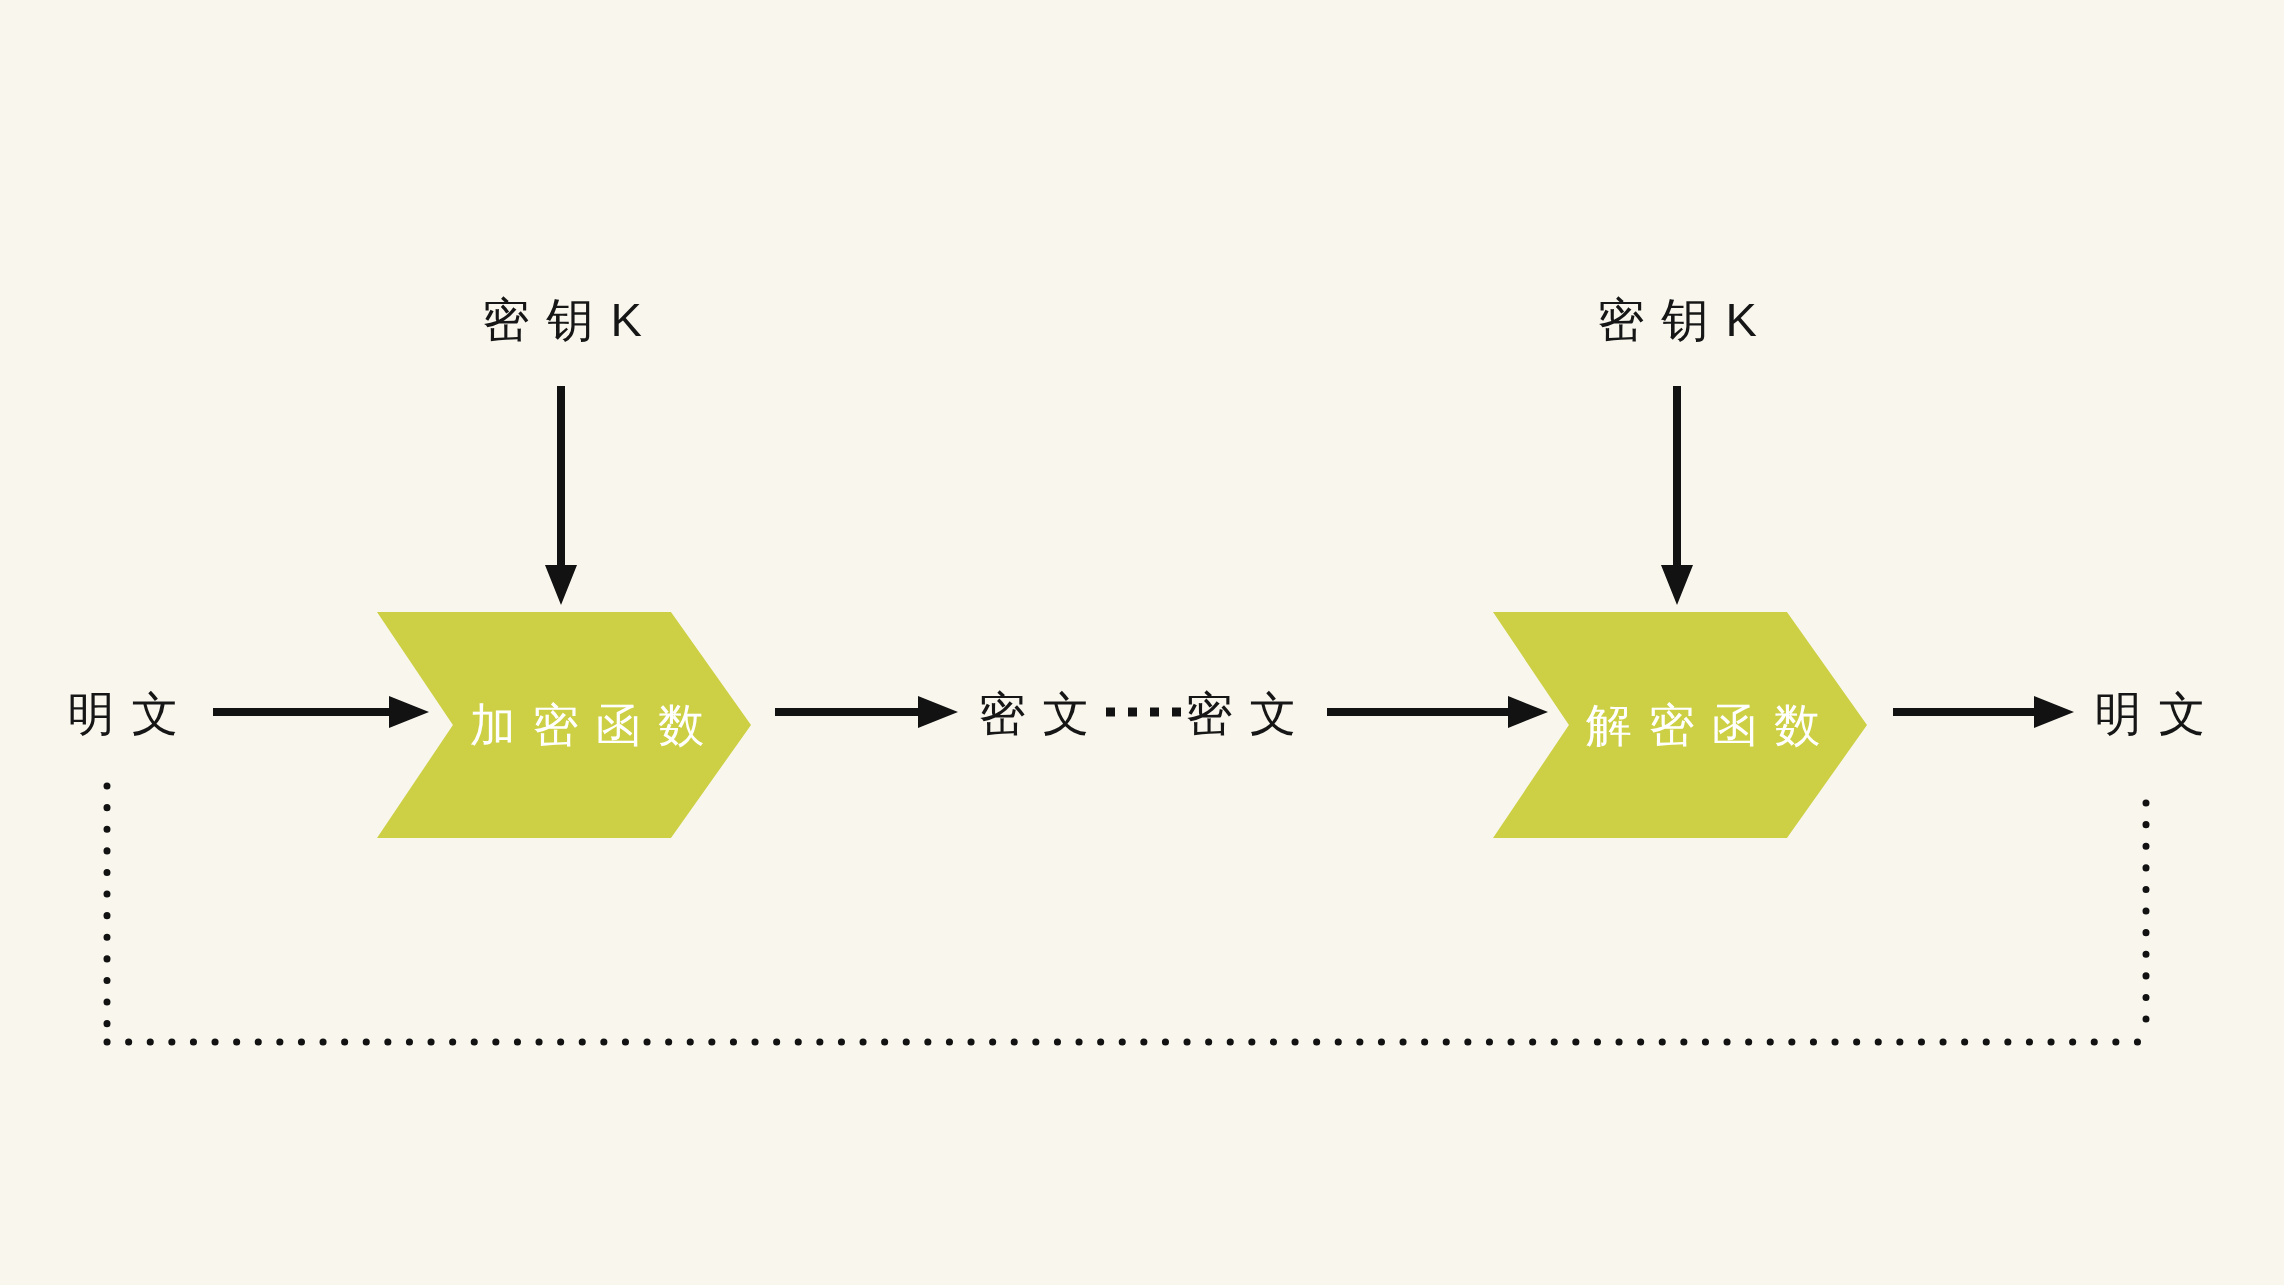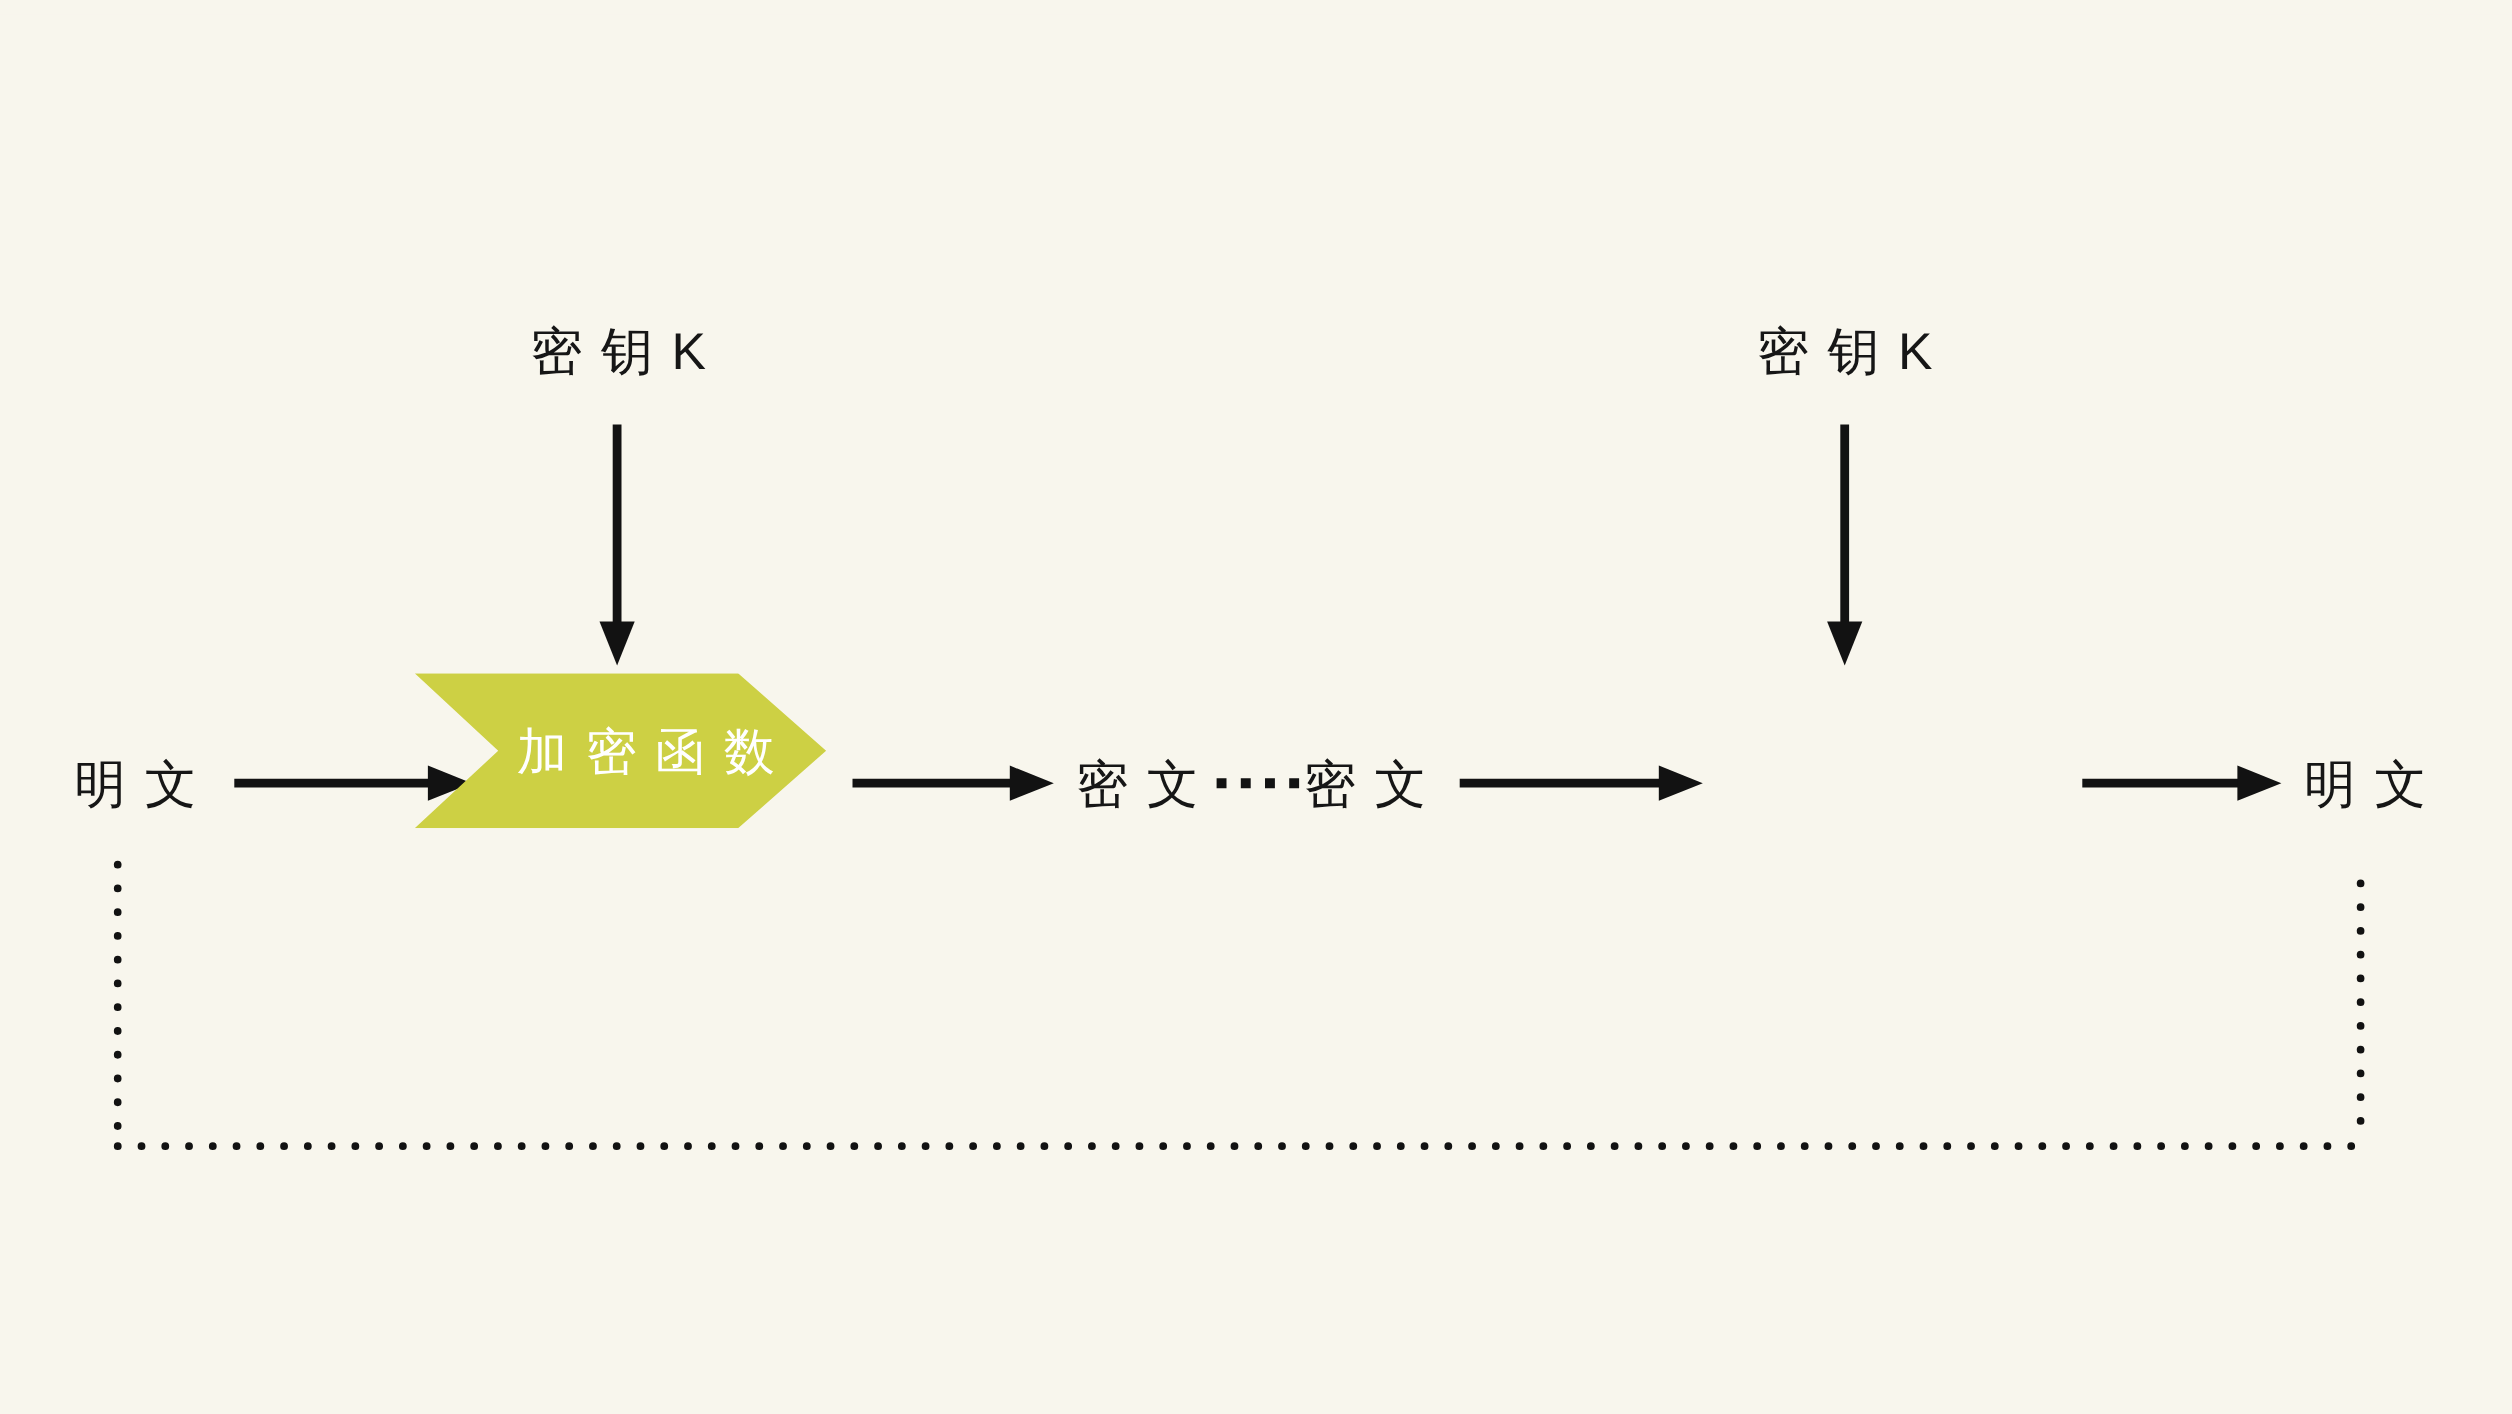--- a/index.html
+++ b/index.html
@@ -60,21 +60,21 @@
     font-size: 47px;
     line-height: 1;
     letter-spacing: 2px;
     white-space: nowrap;
     color: var(--text);
   }
   .chevron {
     position: absolute;
     top: 599px;
     width: 374px;
-    height: 141px;
+    height: 226px;
     background: var(--shape);
     display: flex;
     align-items: center;
     justify-content: center;
     clip-path: polygon(0 0, 78.6% 0, 100% 50%, 78.6% 100%, 0 100%, 20.3% 50%);
   }
   .chevron .shape-label {
     color: var(--shape-text);
     font-size: 46px;
     line-height: 1;
@@ -134,16 +134,19 @@
 
   <div class="label" style="left:124px; top:700px">明 文</div>
 
   <div class="chevron" style="left:377px">
     <span class="shape-label">加 密 函 数</span>
   </div>
 
   <div class="label" style="left:1035px; top:700px">密 文</div>
   <div class="label" style="left:1242px; top:700px">密 文</div>
 
+  <div class="chevron" style="left:1493px">
+    <span class="shape-label">解 密 函 数</span>
+  </div>
 
   <div class="label" style="left:2151px; top:700px">明 文</div>
 
 </div>
 
 </body></html>

